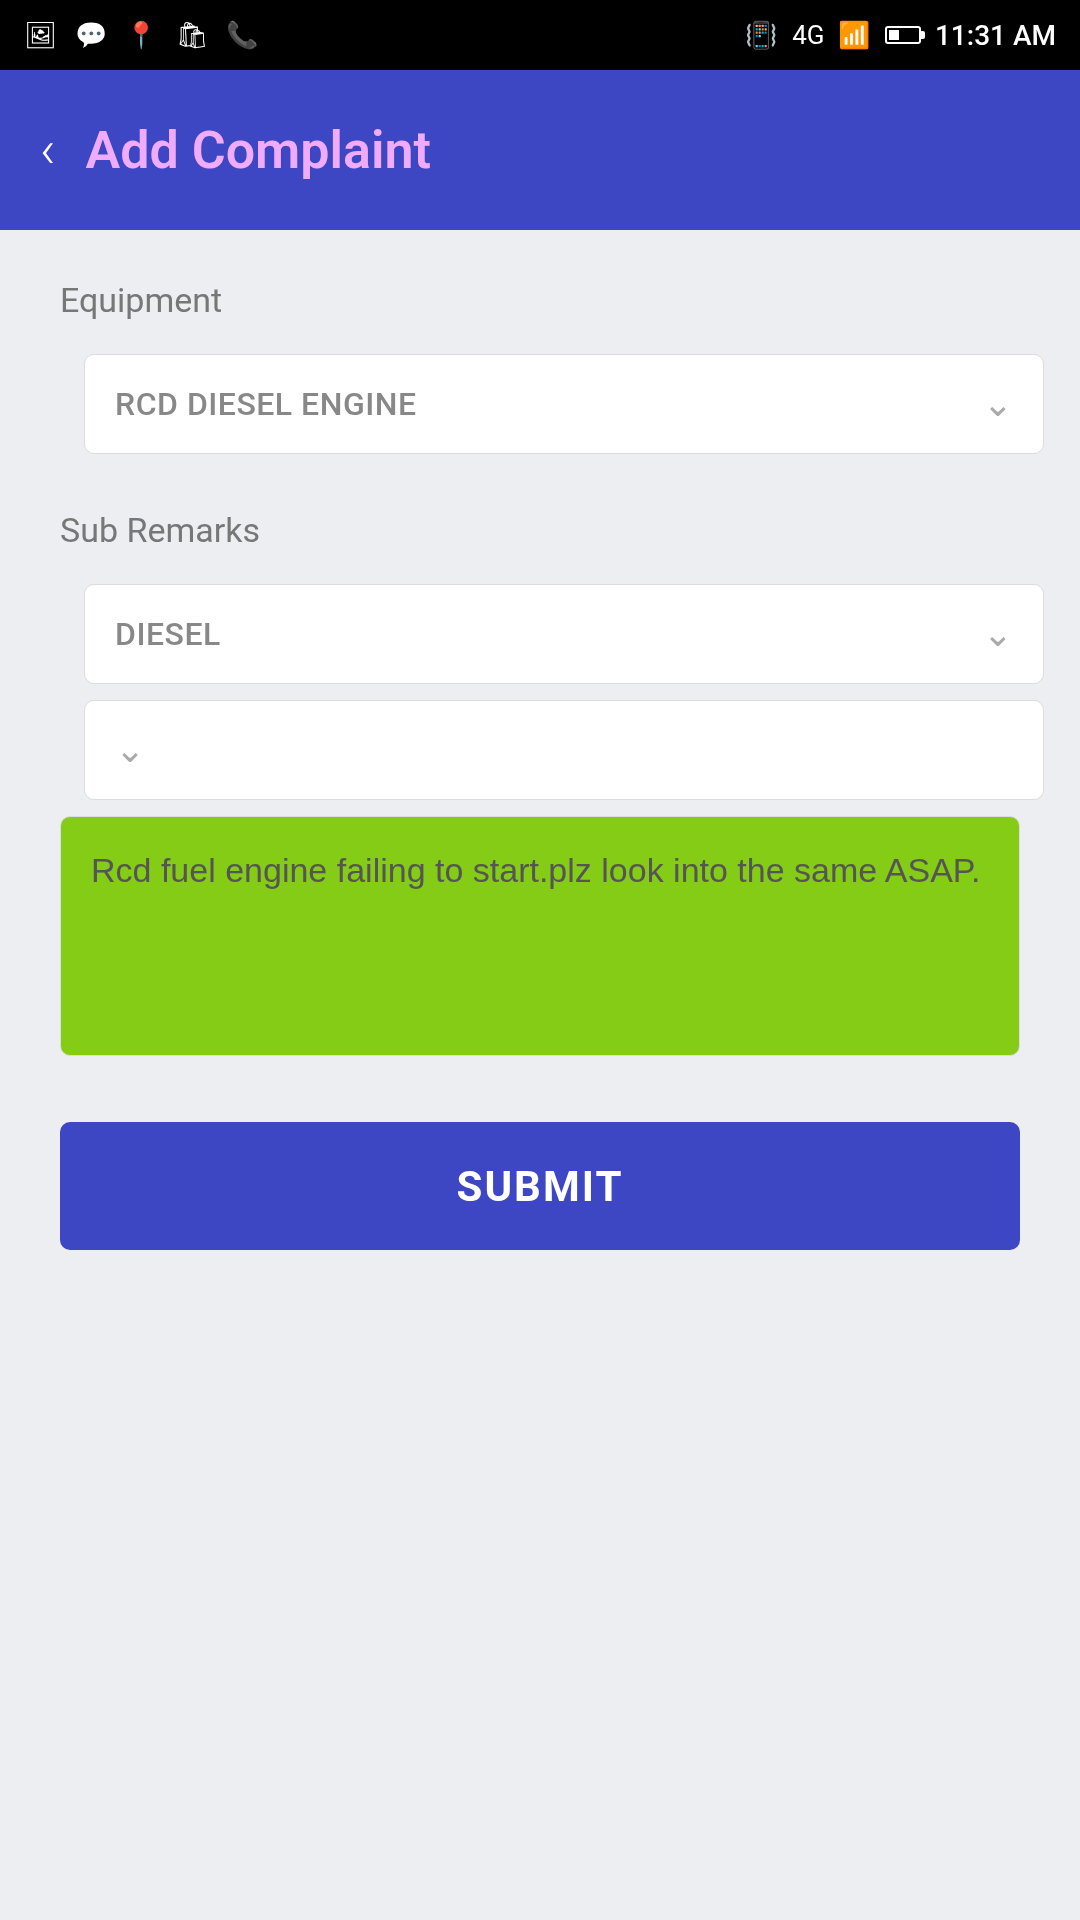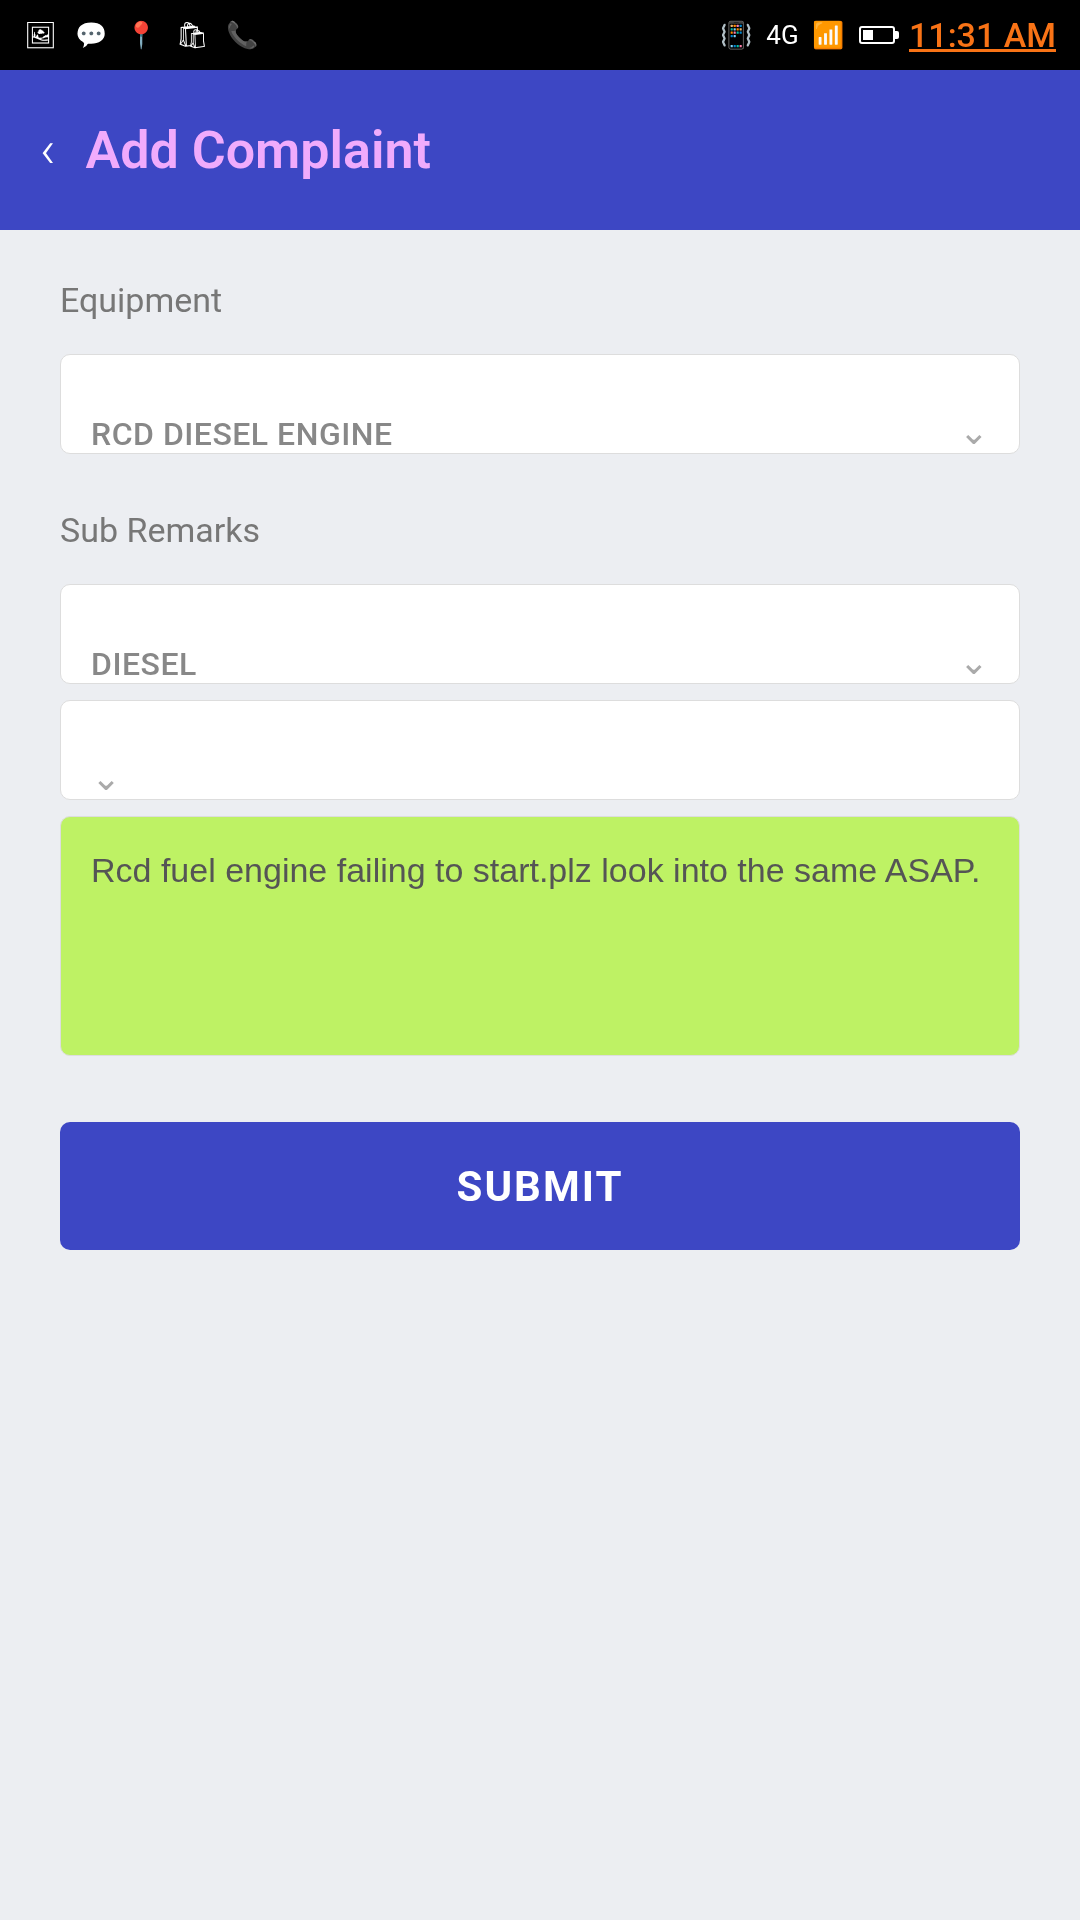--- a/index.html
+++ b/index.html
@@ -34,24 +34,23 @@
       gap: 18px;
     }
 
     .status-bar-right {
       display: flex;
       align-items: center;
       gap: 14px;
     }
 
     .status-time {
-      color: #f97316;
-      font-size: 34px;
+      color: #ffffff;
+      font-size: 28px;
       font-weight: 500;
-      text-decoration: underline;
     }
 
     .signal-text {
       color: #fff;
       font-size: 24px;
     }
 
     
     .header {
       width: 100%;
@@ -95,42 +94,43 @@
     .field-label:first-child {
       margin-top: 0;
     }
 
     .select-wrapper {
       width: 100%;
       background: #fff;
       border: 1.5px solid #ddd;
       border-radius: 10px;
       display: flex;
-      align-items: flex-end;
+      align-items: center;
       justify-content: space-between;
       padding: 0 30px;
       height: 100px;
       cursor: pointer;
+      margin-left: 24px;
     }
 
     .select-value {
       font-size: 32px;
       color: #888;
       font-weight: 500;
       letter-spacing: 0.5px;
     }
 
     .chevron-icon {
       font-size: 36px;
       color: #aaa;
     }
 
     .remarks-textarea {
       width: 100%;
-      background: #bef264;
+      background: #84cc16;
       border: 1.5px solid #ddd;
       border-radius: 10px;
       padding: 28px 30px;
       font-size: 34px;
       color: #555;
       min-height: 240px;
       resize: none;
       outline: none;
       line-height: 1.5;
       font-family: Arial, sans-serif;

